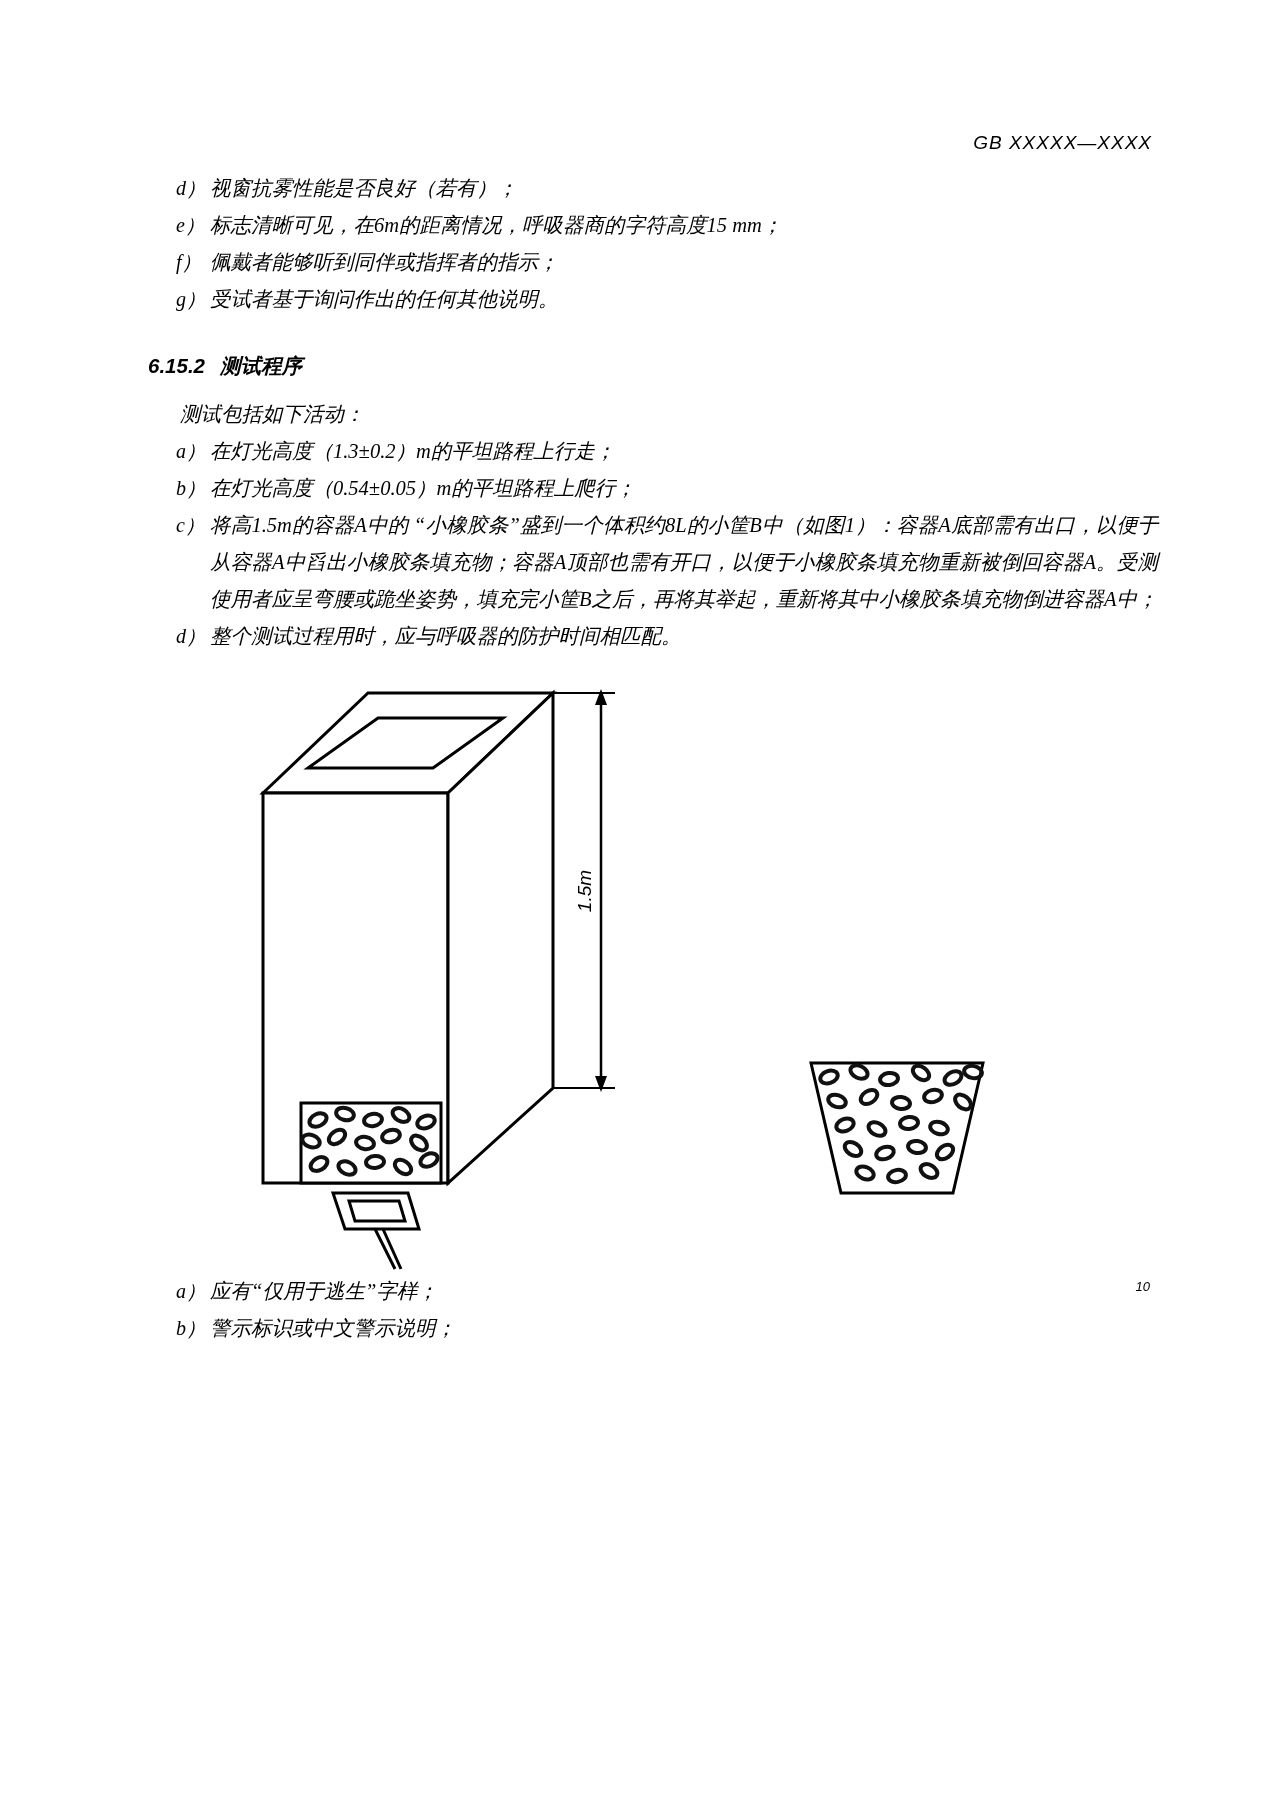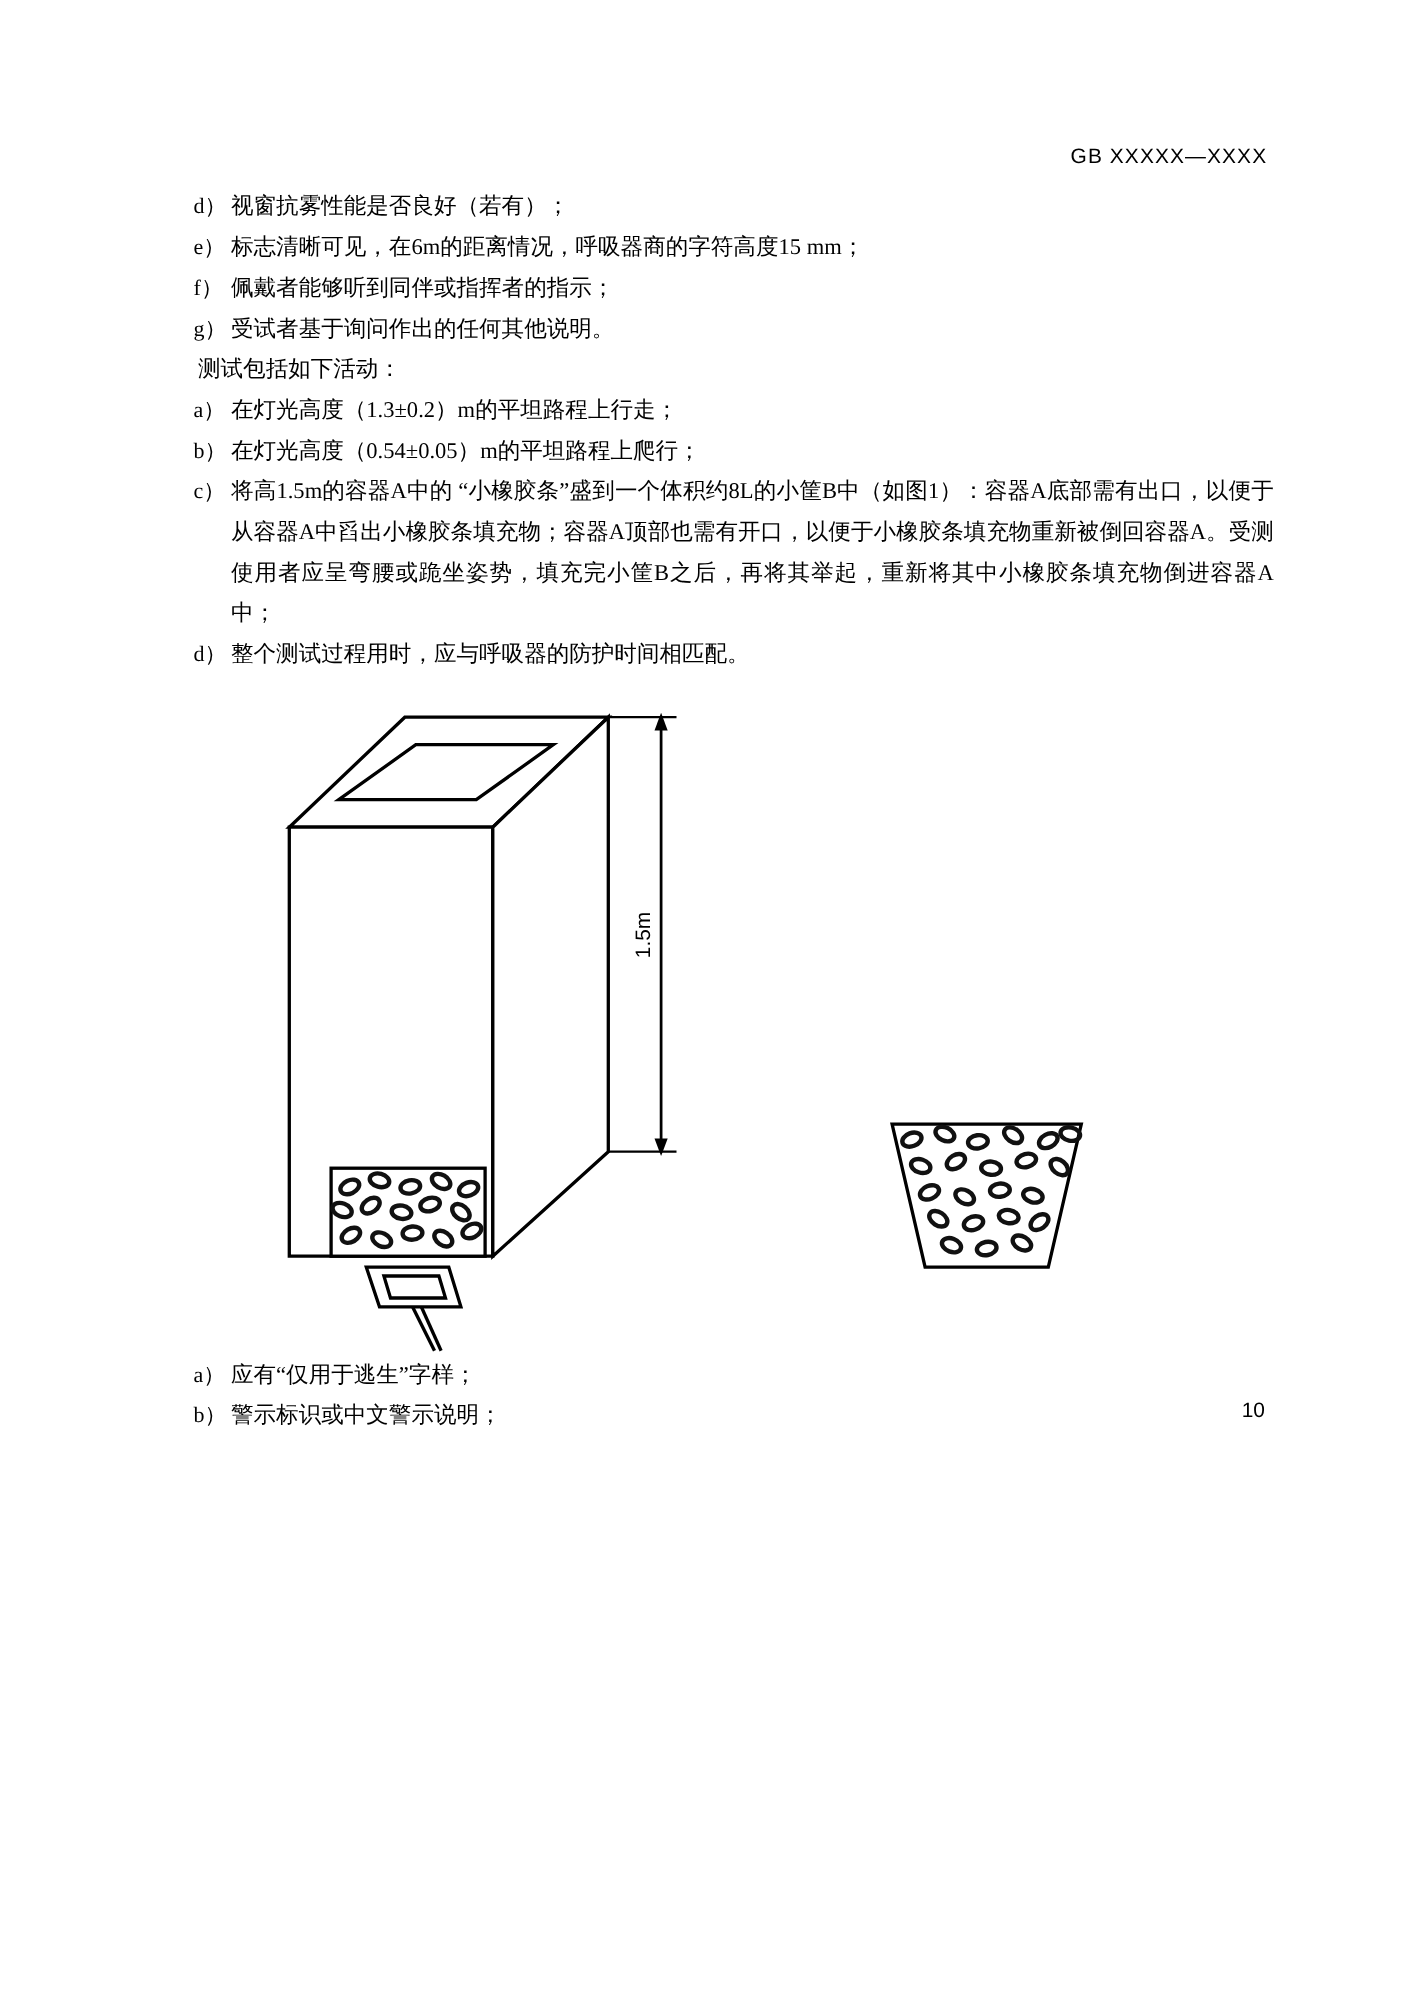--- a/index.html
+++ b/index.html
@@ -13,20 +13,21 @@
     position: relative;
     font-family: "Liberation Serif", serif;
     color: #000000;
     overflow: hidden;
   }
   .page {
     position: absolute;
     left: 0; top: 0;
     width: 1280px;
     height: 1382px;
+    font-style: italic;
   }
   .header {
     position: absolute;
     right: 128px;
     top: 132px;
     font-family: "Liberation Sans", sans-serif;
     font-size: 19px;
     letter-spacing: 1px;
     white-space: nowrap;
   }
@@ -89,21 +90,21 @@
     letter-spacing: 1px;
   }
   .sec7 {
     margin-top: 40px;
   }
   .page-num {
     position: absolute;
     right: 130px;
     bottom: 88px;
     font-family: "Liberation Sans", sans-serif;
-    font-size: 19px;
+    font-size: 13px;
   }
   svg { display: block; margin: 0 auto; }
   .vlabel {
     font-family: "Liberation Sans", sans-serif;
     font-size: 19px;
   }
 </style>
 </head>
 <body>
 
@@ -125,20 +126,23 @@
       <div class="list-row">
         <span class="marker">f）</span>
         <span class="txt">佩戴者能够听到同伴或指挥者的指示；</span>
       </div>
       <div class="list-row">
         <span class="marker">g）</span>
         <span class="txt">受试者基于询问作出的任何其他说明。</span>
       </div>
     </div>
 
+    <div class="heading">
+      <span class="num">6.15.2</span><span>测试程序</span>
+    </div>
 
     <div class="para">测试包括如下活动：</div>
 
     <div>
       <div class="list-row">
         <span class="marker">a）</span>
         <span class="txt">在灯光高度（1.3±0.2）m的平坦路程上行走；</span>
       </div>
       <div class="list-row">
         <span class="marker">b）</span>

